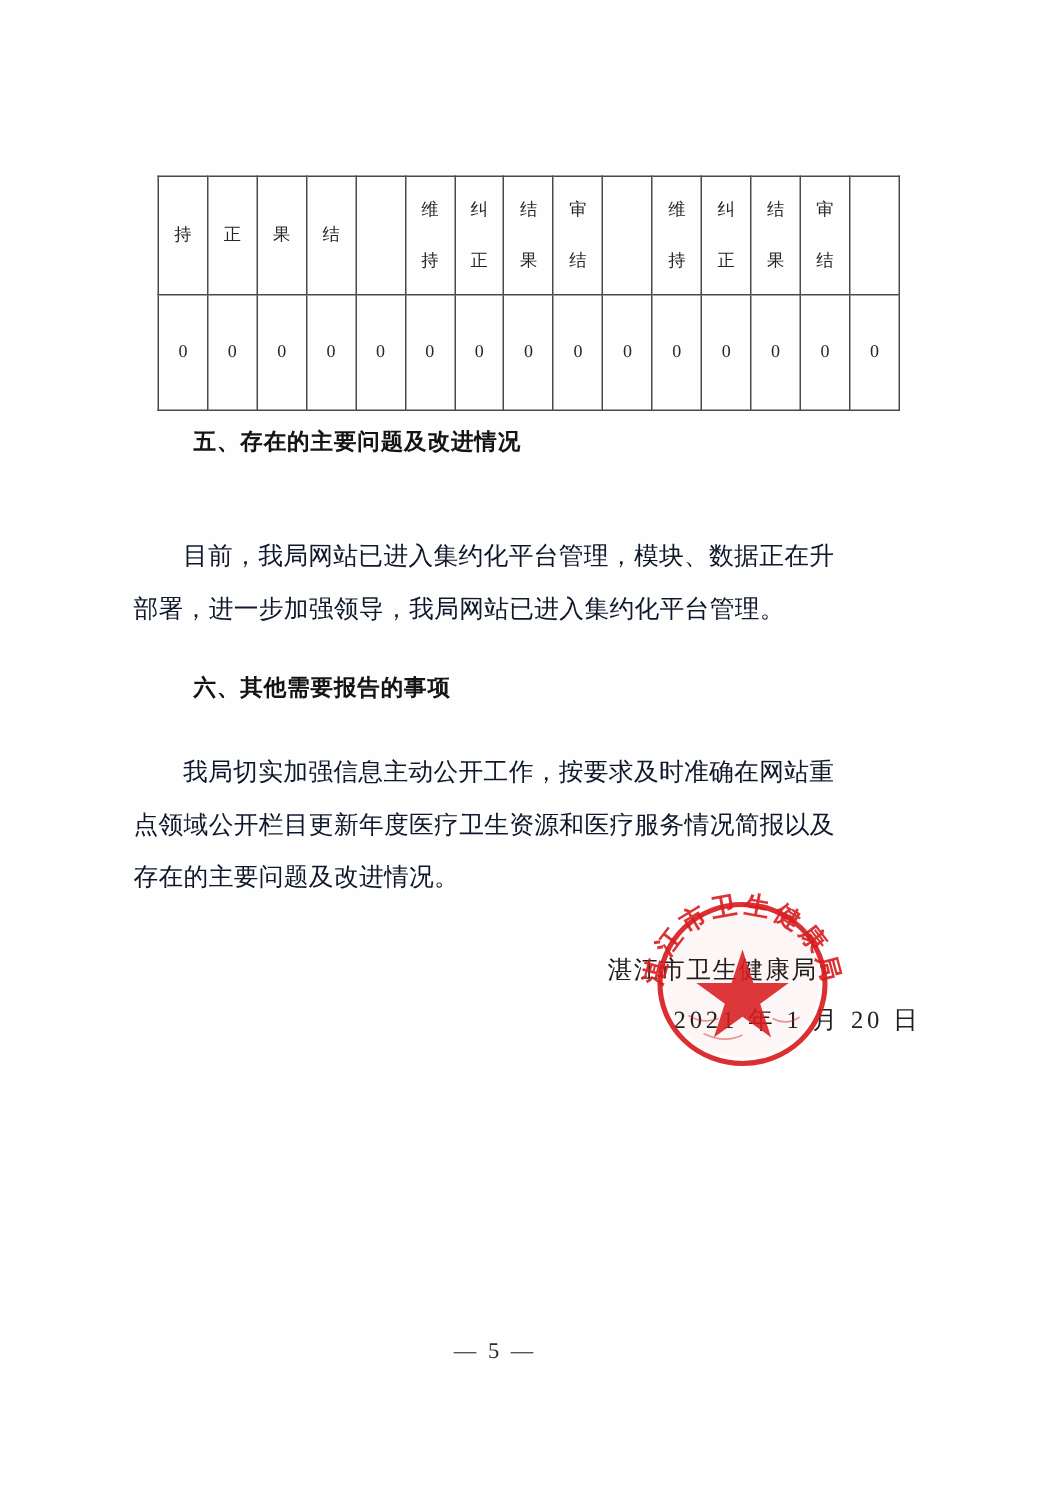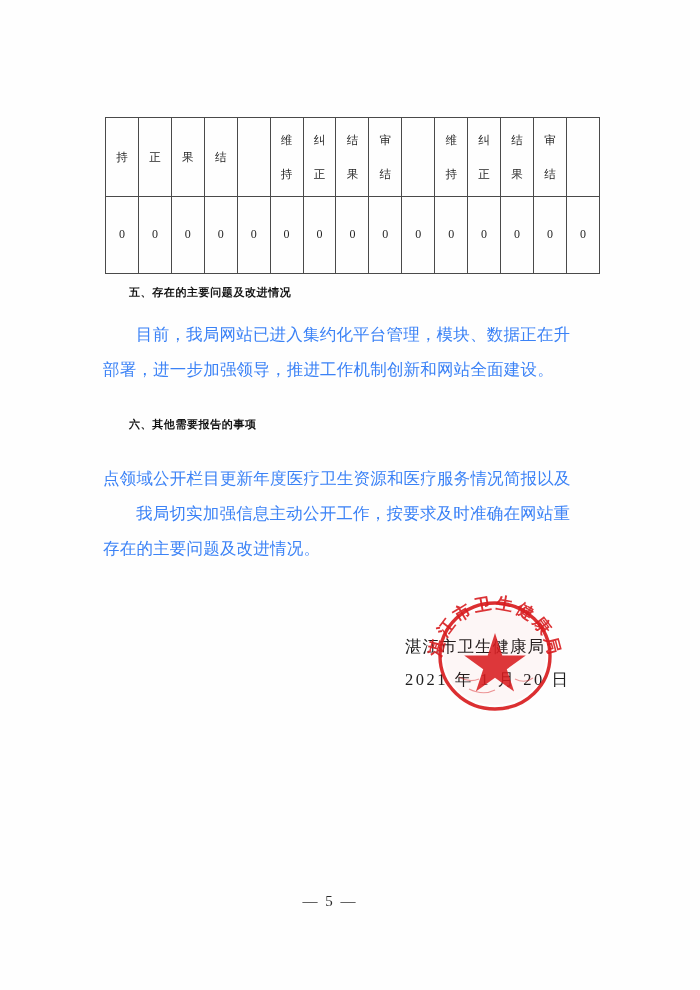--- a/index.html
+++ b/index.html
@@ -68,42 +68,43 @@
     align-items: center;
     justify-content: center;
     height: 100%;
   }
 
   
   .heading {
     position: absolute;
     left: 103px;
     font-weight: bold;
-    font-size: 11px;
+    font-size: 15px;
     letter-spacing: 0.6px;
     font-family: "Liberation Sans", sans-serif;
     color: #141414;
     white-space: nowrap;
   }
   .heading .ind {
     display: inline-block;
     width: 26px;
   }
 
   .para {
     position: absolute;
-    left: 103px;
+    left: 89px;
     width: 497px;
     font-size: 16.5px;
     line-height: 35px;
     letter-spacing: 0.2px;
-    color: #3b82f6;
+    color: #0f172a;
     text-align: justify;
     text-justify: inter-ideograph;
     font-family: "Liberation Serif", "DejaVu Serif", serif;
+    margin-top: 36px;
   }
   .para .indent {
     display: inline-block;
     width: 33px;
   }
   .para-line {
     display: block;
     white-space: nowrap;
   }
 
@@ -119,20 +120,21 @@
     z-index: 3;
     font-family: "Liberation Serif", serif;
   }
   .sign-line {
     display: block;
     white-space: nowrap;
     letter-spacing: 1px;
   }
   .sign-date {
     letter-spacing: 2.5px;
+    margin-left: 44px;
   }
 
   
   .seal {
     position: absolute;
     left: 419px;
     top: 593px;
     width: 152px;
     height: 126px;
     z-index: 4;
@@ -255,30 +257,30 @@
       </tbody>
     </table>
   </div>
 
   <div class="heading" style="top:285px;">
     <span class="ind"></span><span>五、存在的主要问题及改进情况</span>
   </div>
 
   <div class="para" style="top:317px;">
     <span class="para-line"><span class="indent"></span><span>目前，我局网站已进入集约化平台管理，模块、数据正在升</span></span>
-    <span class="para-line"><span>部署，进一步加强领导，推进工作机制创新和网站全面建设。</span></span>
-  </div>
-
-  <div class="heading" style="top:417px;">
+    <span class="para-line"><span>部署，进一步加强领导，我局网站已进入集约化平台管理。</span></span>
+  </div>
+
+  <div class="heading" style="top:449px;">
     <span class="ind"></span><span>六、其他需要报告的事项</span>
   </div>
 
   <div class="para" style="top:461px;">
+    <span class="para-line"><span class="indent"></span><span>我局切实加强信息主动公开工作，按要求及时准确在网站重</span></span>
     <span class="para-line"><span>点领域公开栏目更新年度医疗卫生资源和医疗服务情况简报以及</span></span>
-    <span class="para-line"><span class="indent"></span><span>我局切实加强信息主动公开工作，按要求及时准确在网站重</span></span>
     <span class="para-line"><span>存在的主要问题及改进情况。</span></span>
   </div>
 
   <div class="sign-block">
     <span class="sign-line">湛江市卫生健康局</span>
     <span class="sign-line sign-date">2021 年 1 月 20 日</span>
   </div>
 
   <div class="seal">
     <svg viewBox="0 0 152 126" xmlns="http://www.w3.org/2000/svg" aria-hidden="true">

